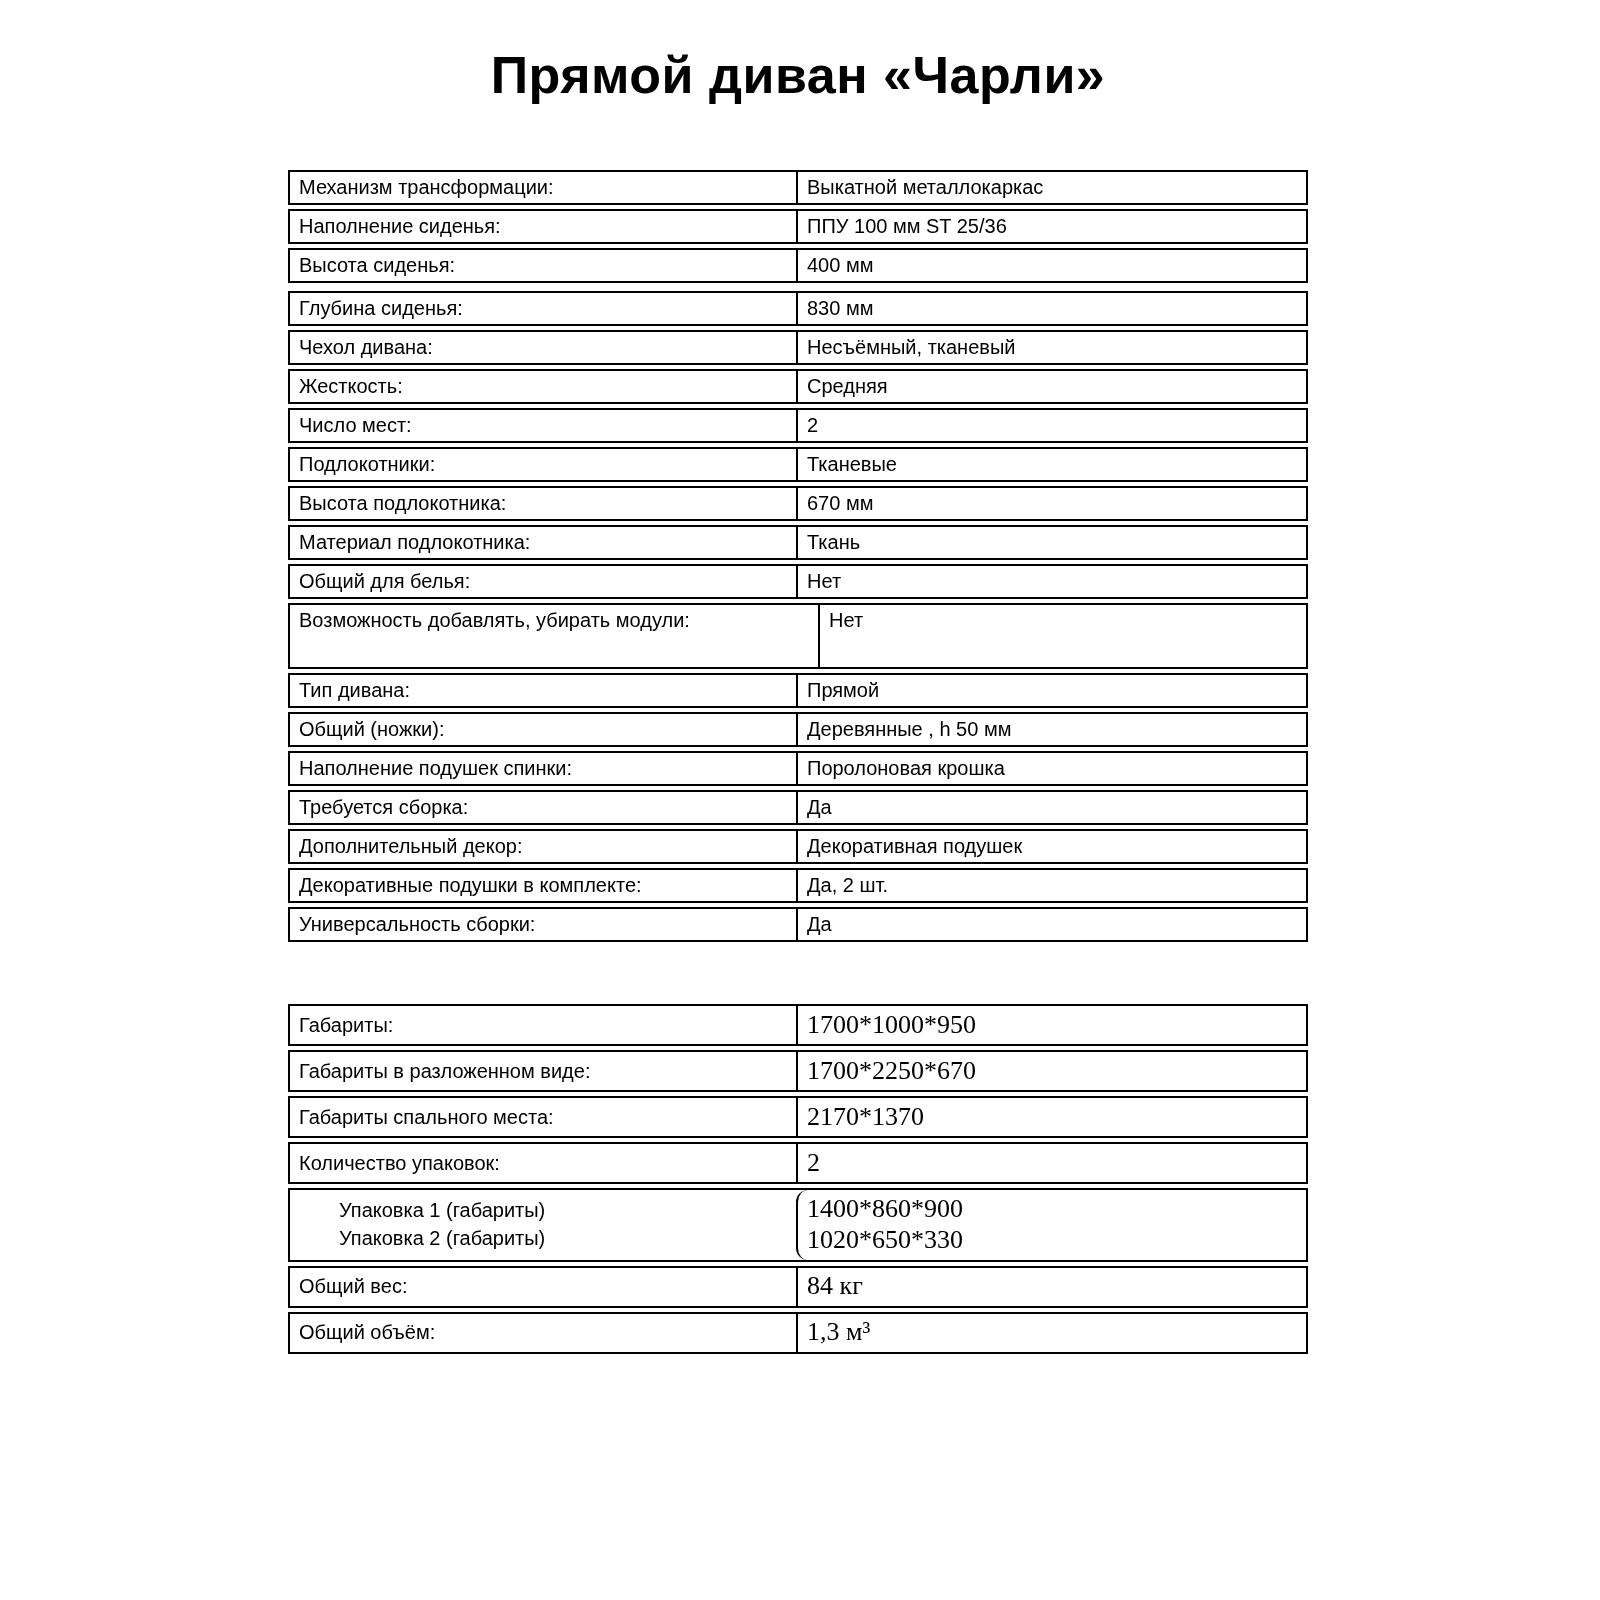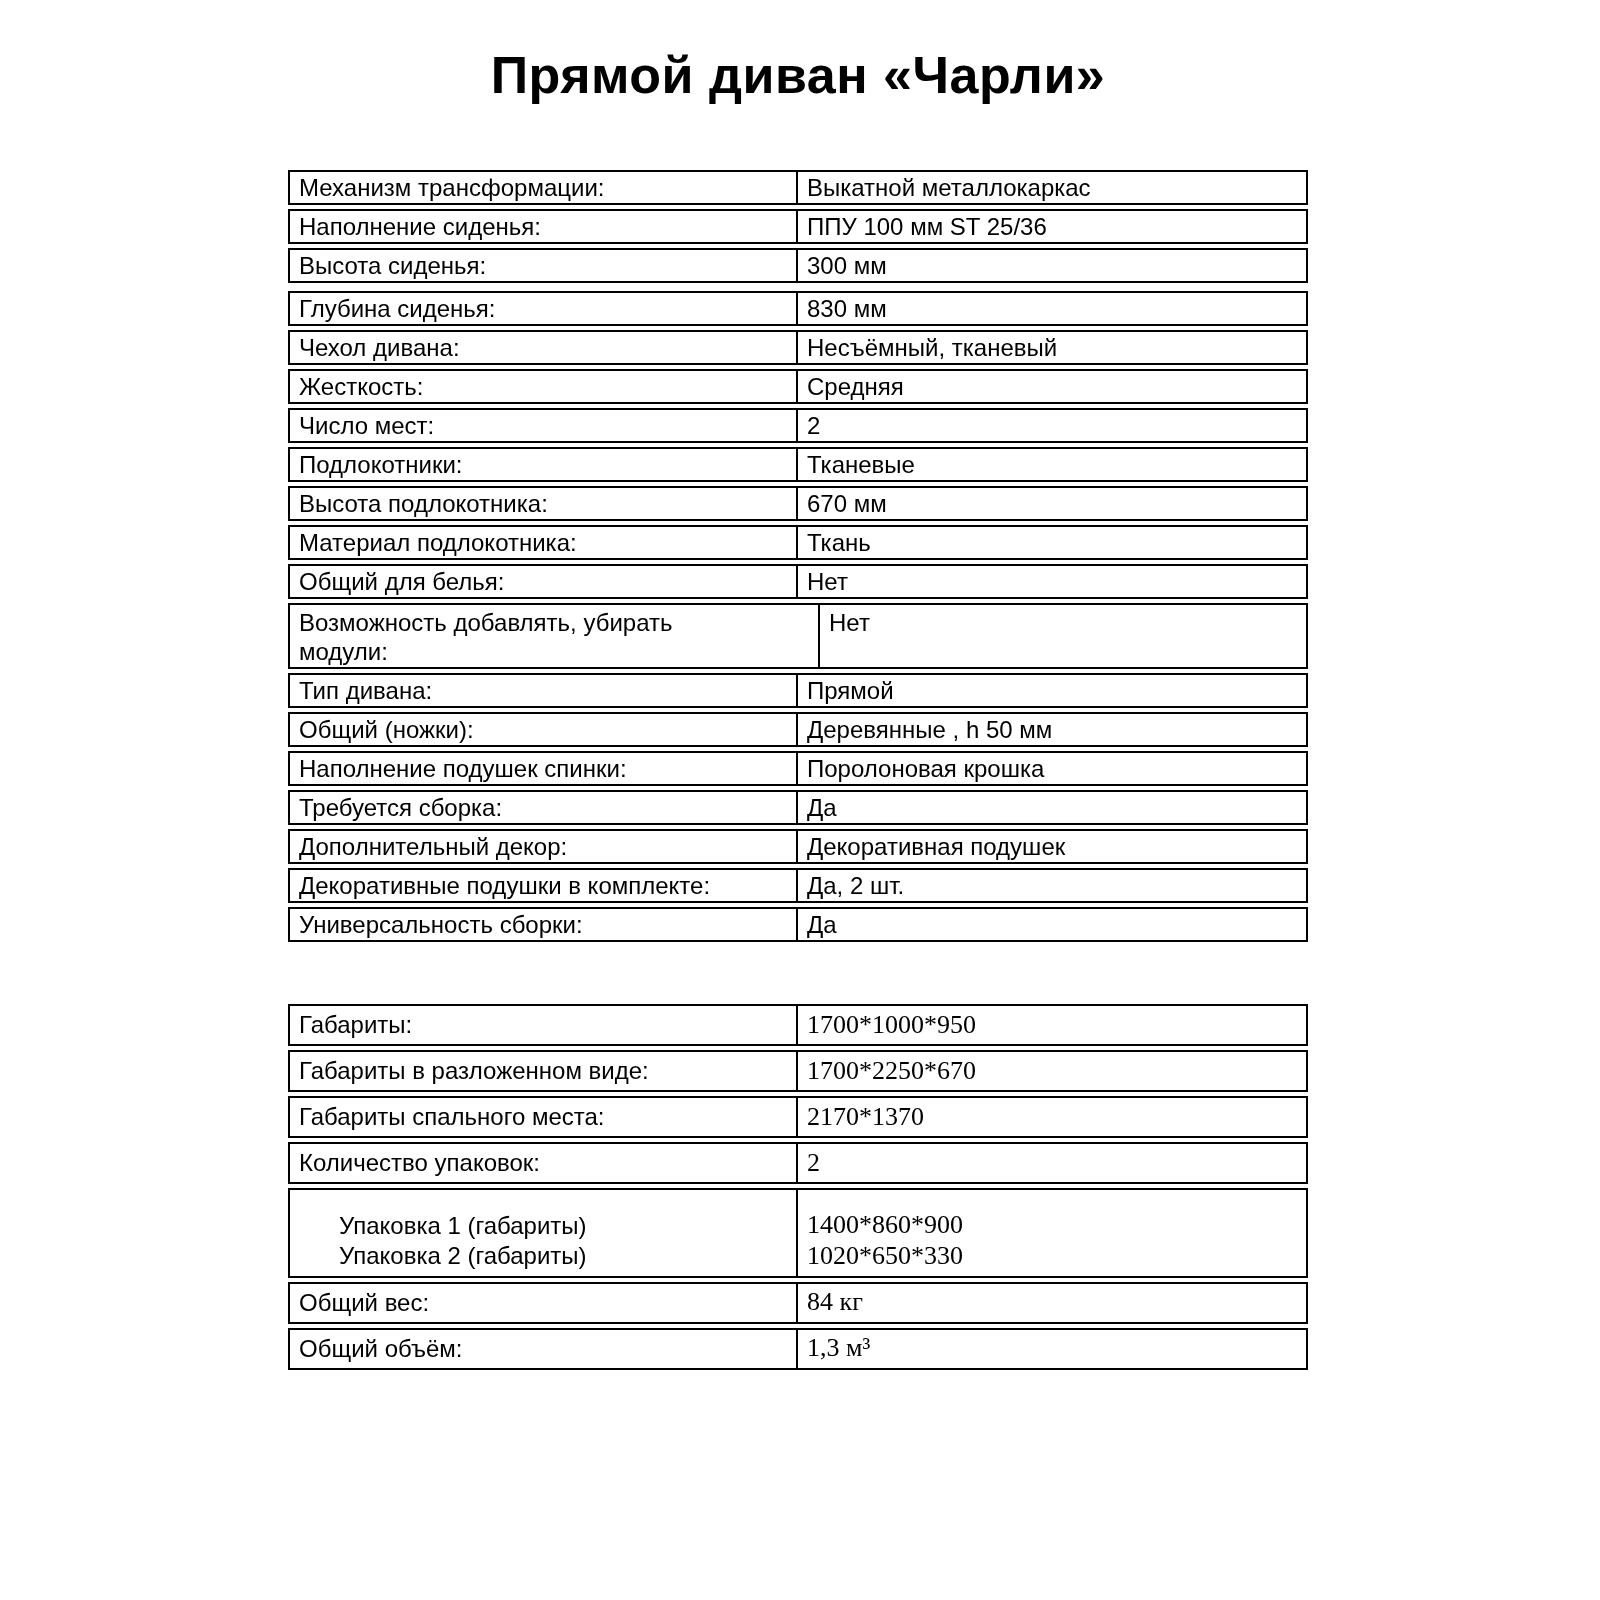--- a/index.html
+++ b/index.html
@@ -36,21 +36,21 @@
     border: 2px solid #000000;
     margin-bottom: 4px;
     min-height: 35px;
     box-sizing: border-box;
     background: #ffffff;
   }
   .cell {
     box-sizing: border-box;
     display: flex;
     align-items: center;
-    font-size: 24px;
+    font-size: 20px;
     line-height: 1.18;
   }
   .label {
     flex: 0 0 506px;
     padding: 1px 8px 1px 9px;
   }
   .value {
     flex: 1 1 auto;
     border-left: 2px solid #000000;
     padding: 1px 8px 1px 9px;
@@ -66,22 +66,23 @@
   .dims .t-row { min-height: 42px; }
   .dims .value {
     font-family: "Liberation Serif", serif;
     font-size: 26px;
   }
   .pack { min-height: 86px; }
   .pack .cell {
     flex-direction: column;
     align-items: stretch;
     justify-content: space-evenly;
-    padding-top: 20px;
+    padding-top: 4px;
     padding-bottom: 4px;
+    border-radius: 12px;
   }
   .pack .label .pack-line { padding-left: 40px; }
 </style>
 </head>
 <body>
 
 <div class="page">
   <div class="doc">
 
     <div class="title">Прямой диван «Чарли»</div>
@@ -90,21 +91,21 @@
       <div class="t-row">
         <div class="cell label">Механизм трансформации:</div>
         <div class="cell value">Выкатной металлокаркас</div>
       </div>
       <div class="t-row">
         <div class="cell label">Наполнение сиденья:</div>
         <div class="cell value">ППУ 100 мм ST 25/36</div>
       </div>
       <div class="t-row">
         <div class="cell label">Высота сиденья:</div>
-        <div class="cell value">300 мм</div>
+        <div class="cell value">400 мм</div>
       </div>
       <div class="t-row gap">
         <div class="cell label">Глубина сиденья:</div>
         <div class="cell value">830 мм</div>
       </div>
       <div class="t-row">
         <div class="cell label">Чехол дивана:</div>
         <div class="cell value">Несъёмный, тканевый</div>
       </div>
       <div class="t-row">

